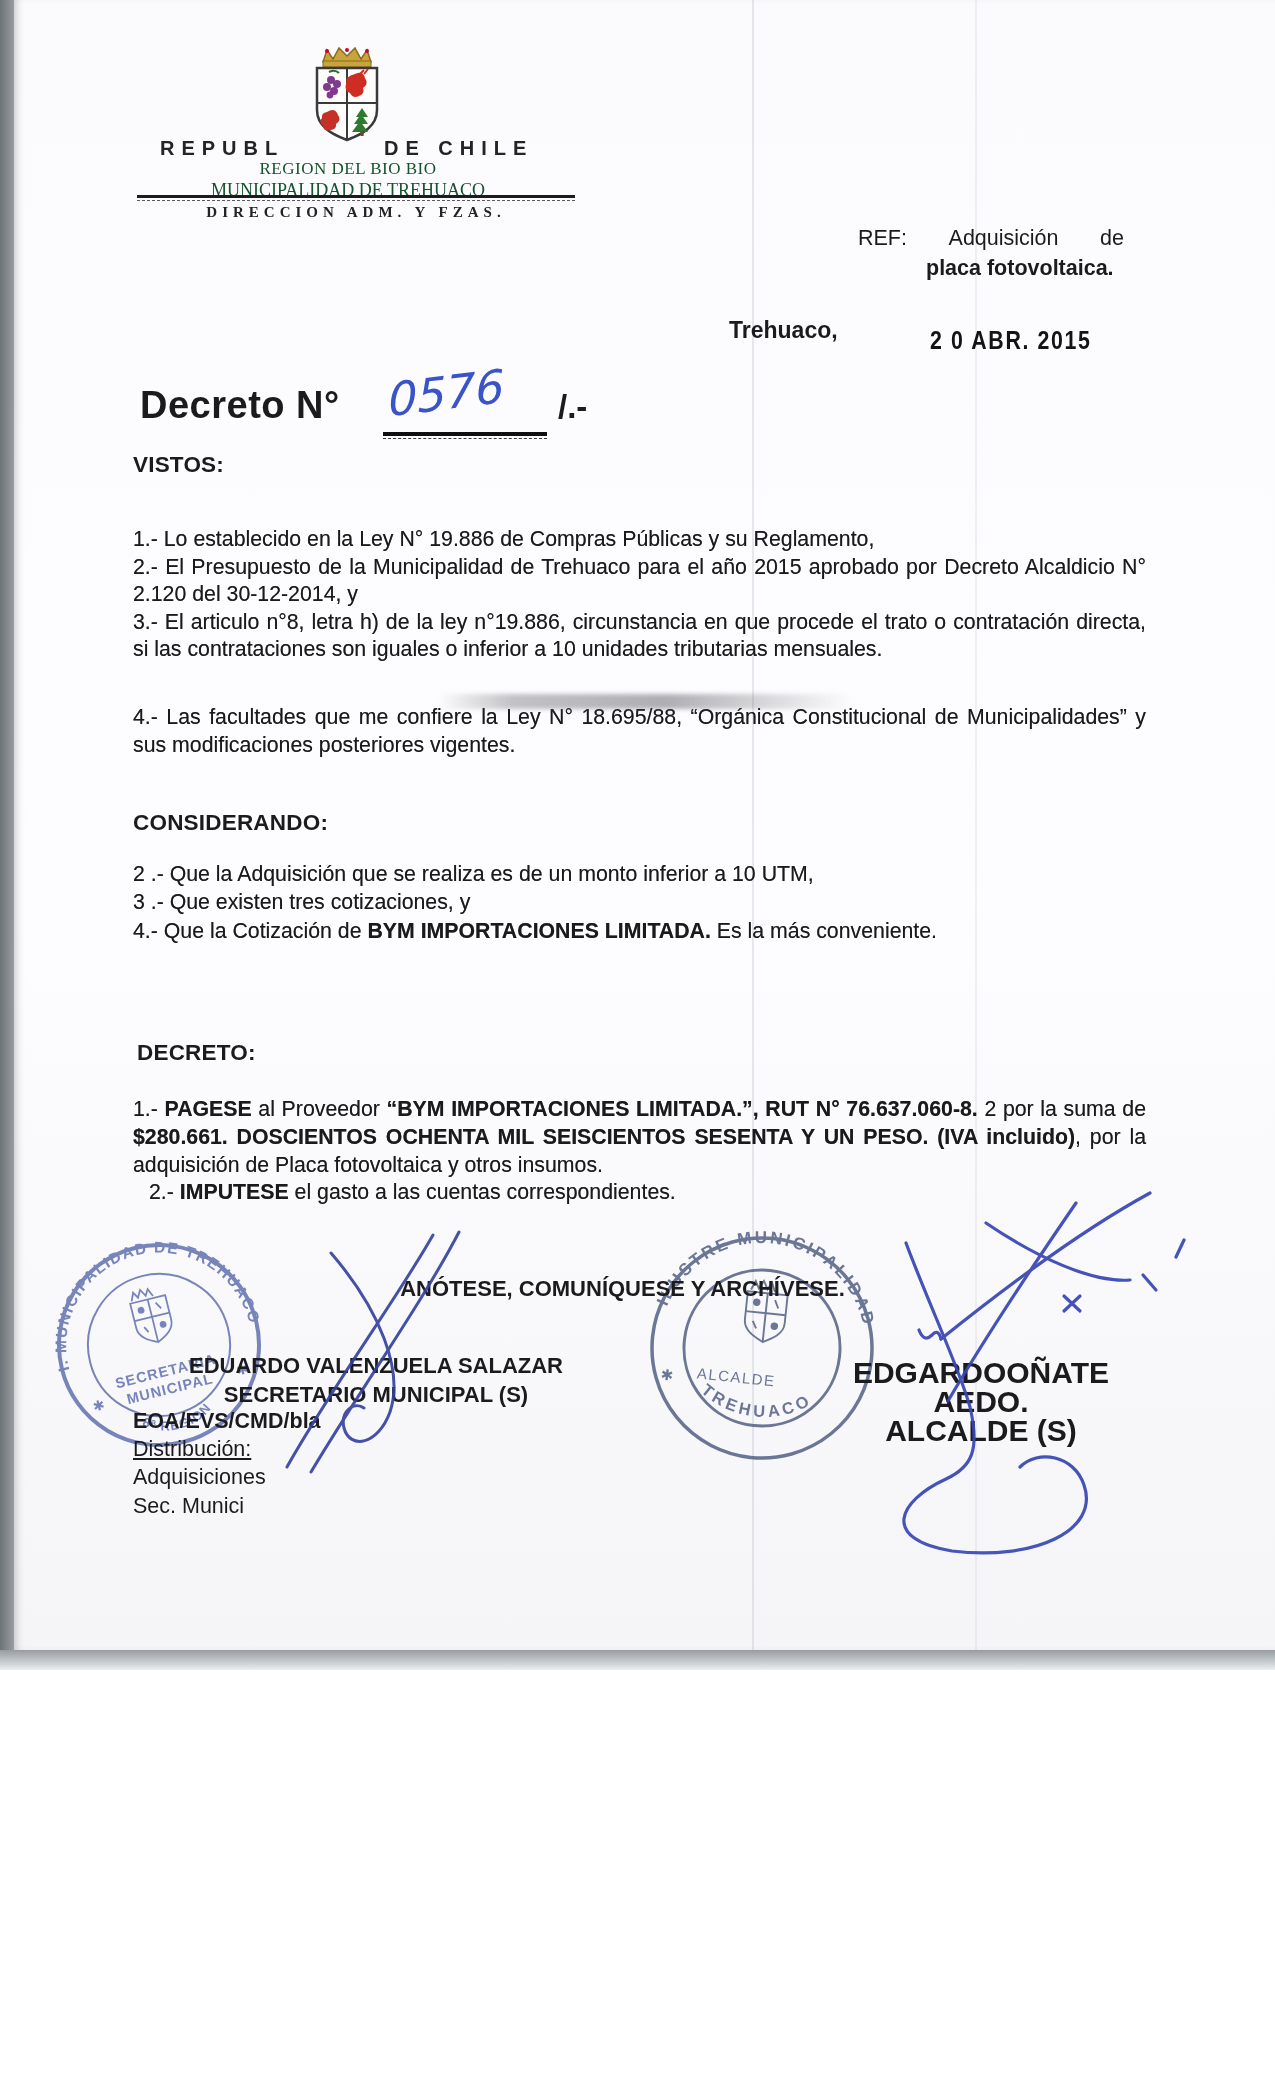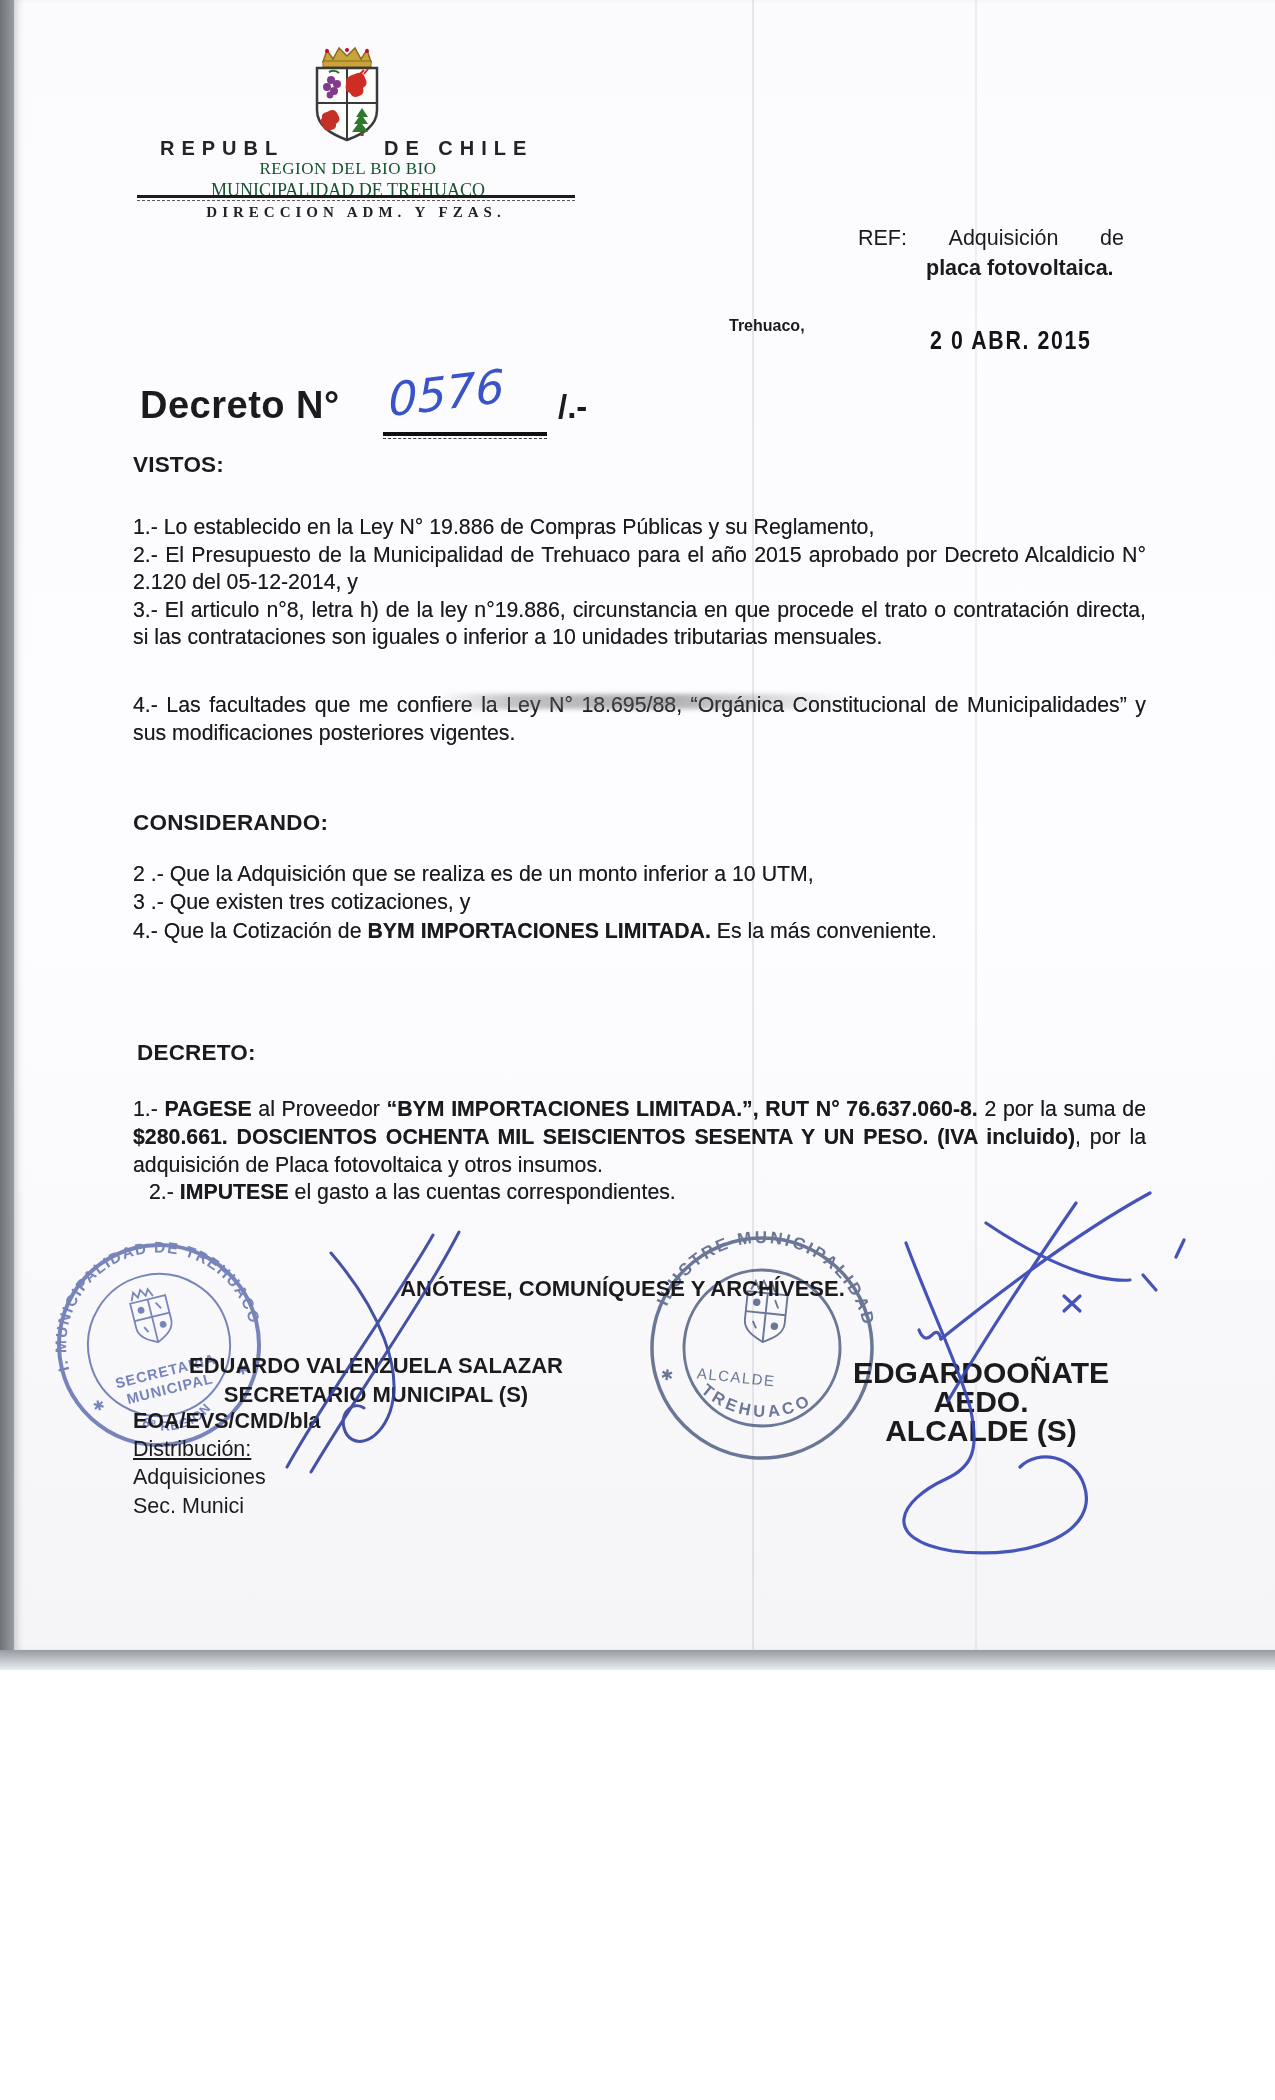--- a/index.html
+++ b/index.html
@@ -30,21 +30,21 @@
   .lh-rule{position:absolute;left:137px;top:195px;width:438px;height:3px;background:#1c1c1e;}
   .lh-rule-dash{position:absolute;left:137px;top:200px;width:438px;border-top:1.5px dashed #5a5a5c;}
   .lh-dir{position:absolute;left:137px;top:204px;width:438px;text-align:center;
     font-family:"Liberation Serif",serif;font-size:15px;font-weight:bold;letter-spacing:5px;color:#232325;}
   .crest{position:absolute;left:303px;top:40px;z-index:3;}
 
   
   .ref-block{position:absolute;left:858px;top:226px;width:266px;font-size:21.5px;}
   .ref-l1{display:flex;justify-content:space-between;}
   .ref-l2{font-weight:bold;margin-top:5px;padding-left:68px;white-space:nowrap;}
-  .city{position:absolute;left:729px;top:317px;font-weight:bold;font-size:16px;}
+  .city{position:absolute;left:729px;top:317px;font-weight:bold;font-size:23px;}
   .datestamp{position:absolute;left:930px;top:325px;font-weight:bold;font-size:26px;
     letter-spacing:2px;transform:scaleX(.82);transform-origin:left center;color:#141416;}
 
   
   .decree-line{position:absolute;left:140px;top:378px;width:520px;height:80px;}
   .decree-label{position:absolute;left:0;top:6px;font-weight:bold;font-size:38px;letter-spacing:.5px;}
   .decree-num{position:absolute;left:248px;top:-12px;font-family:"DejaVu Sans",sans-serif;
     font-style:italic;font-size:46px;color:#2946c4;transform:rotate(-7deg) skewX(-6deg);opacity:.92;}
   .decree-underline{position:absolute;left:243px;top:54px;width:164px;border-top:4px solid #0f0f10;}
   .decree-underdash{position:absolute;left:243px;top:60px;width:164px;border-top:1.5px dashed #3c3c3e;}
@@ -52,21 +52,21 @@
 
   
   .h-sec{position:absolute;font-weight:bold;font-size:22.5px;letter-spacing:.2px;}
   .h-vistos{left:133px;top:452px;}
   .h-considerando{left:133px;top:810px;}
   .h-decreto{left:137px;top:1040px;}
   .textblock{position:absolute;left:133px;width:1013px;font-size:21.3px;line-height:27.6px;
     color:#1a1a1c;text-shadow:0 0 .4px rgba(25,25,28,.55);}
   .textblock p{margin:0;}
   .just{text-align:justify;}
-  .tb-vistos{top:514px;}
+  .tb-vistos{top:526px;}
   .tb-vistos .p4{margin-top:40px;}
   .tb-considerando{top:860px;line-height:28.4px;}
   .tb-decreto{top:1096px;line-height:27.8px;}
   .tb-decreto .p2{padding-left:16px;}
   .smudge{position:absolute;left:438px;top:694px;width:415px;height:15px;border-radius:8px;
     background:linear-gradient(90deg,rgba(115,115,122,0),rgba(115,115,122,.42) 18%,rgba(98,98,105,.5) 55%,rgba(115,115,122,0));
     filter:blur(2px);}
 
   .closing{position:absolute;left:350px;top:1276px;width:545px;text-align:center;
     font-weight:bold;font-size:22px;z-index:4;}
@@ -150,21 +150,21 @@
   <span class="decree-label">Decreto N°</span>
   <span class="decree-num">0576</span>
   <span class="decree-underline"></span>
   <span class="decree-underdash"></span>
   <span class="decree-suffix">/.-</span>
 </div>
 
 <div class="h-sec h-vistos">VISTOS:</div>
 <div class="textblock tb-vistos">
   <p>1.- Lo establecido en la Ley N° 19.886 de Compras Públicas y su Reglamento,</p>
-  <p class="just">2.- El Presupuesto de la Municipalidad de Trehuaco para el año 2015 aprobado por Decreto Alcaldicio N° 2.120 del 05-12-2014, y</p>
+  <p class="just">2.- El Presupuesto de la Municipalidad de Trehuaco para el año 2015 aprobado por Decreto Alcaldicio N° 2.120 del 30-12-2014, y</p>
   <p class="just">3.- El articulo n°8, letra h) de la ley n°19.886, circunstancia en que procede el trato o contratación directa, si las contrataciones son iguales o inferior a 10 unidades tributarias mensuales.</p>
   <p class="just p4">4.- Las facultades que me confiere la Ley N° 18.695/88, “Orgánica Constitucional de Municipalidades” y sus modificaciones posteriores vigentes.</p>
 </div>
 <div class="smudge"></div>
 
 <div class="h-sec h-considerando">CONSIDERANDO:</div>
 <div class="textblock tb-considerando">
   <p>2 .- Que la Adquisición que se realiza es de un monto inferior a 10 UTM,</p>
   <p>3 .- Que existen tres cotizaciones, y</p>
   <p><span>4.- Que la Cotización de </span><b>BYM IMPORTACIONES LIMITADA.</b><span> Es la más conveniente.</span></p>

